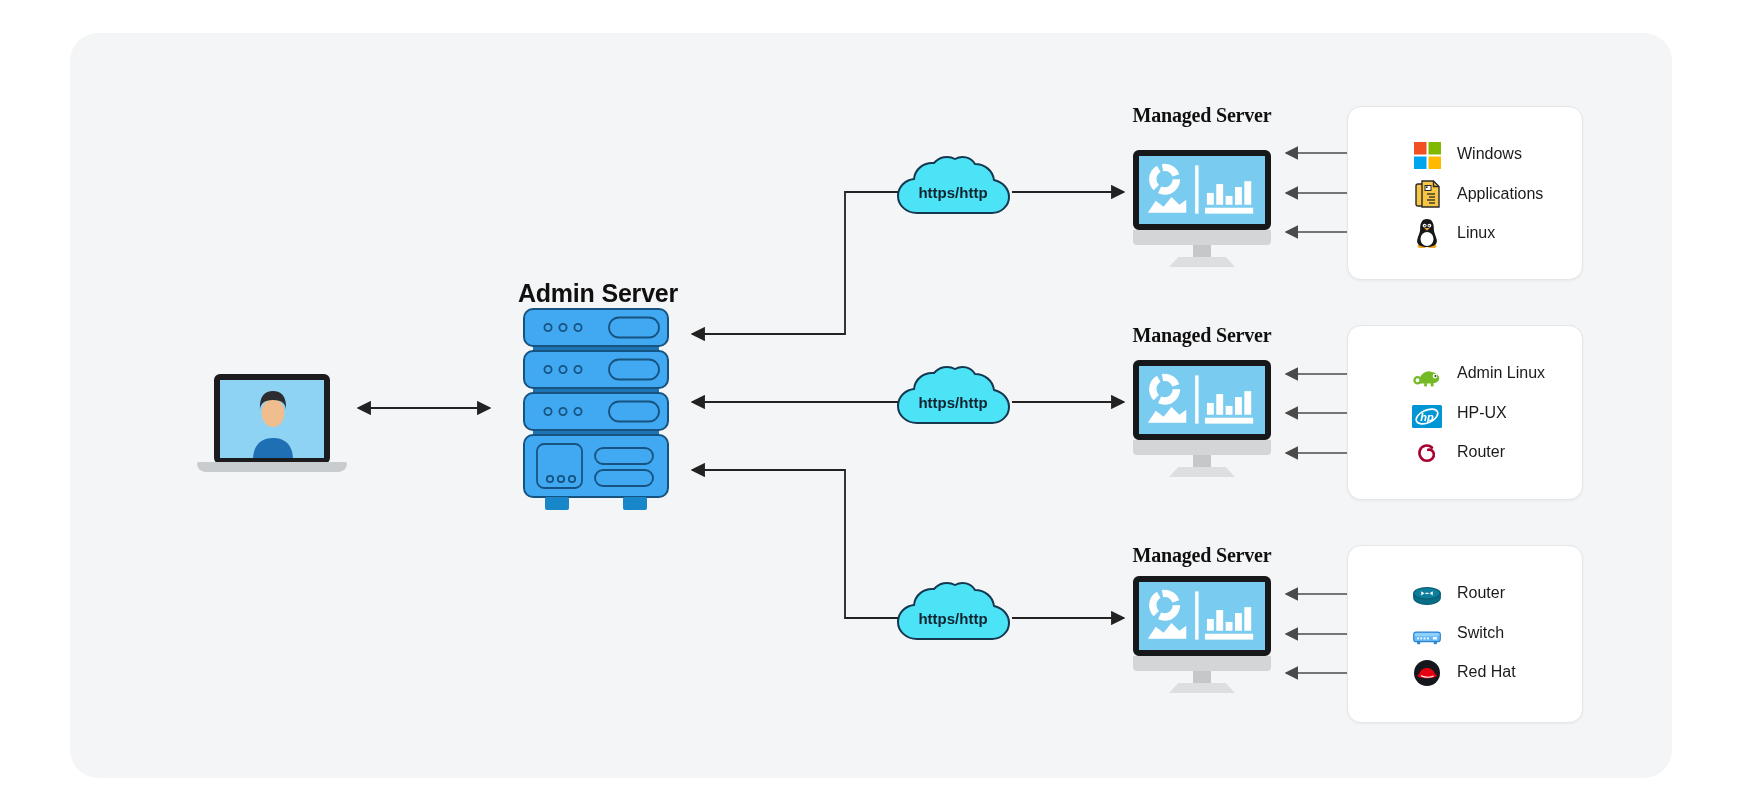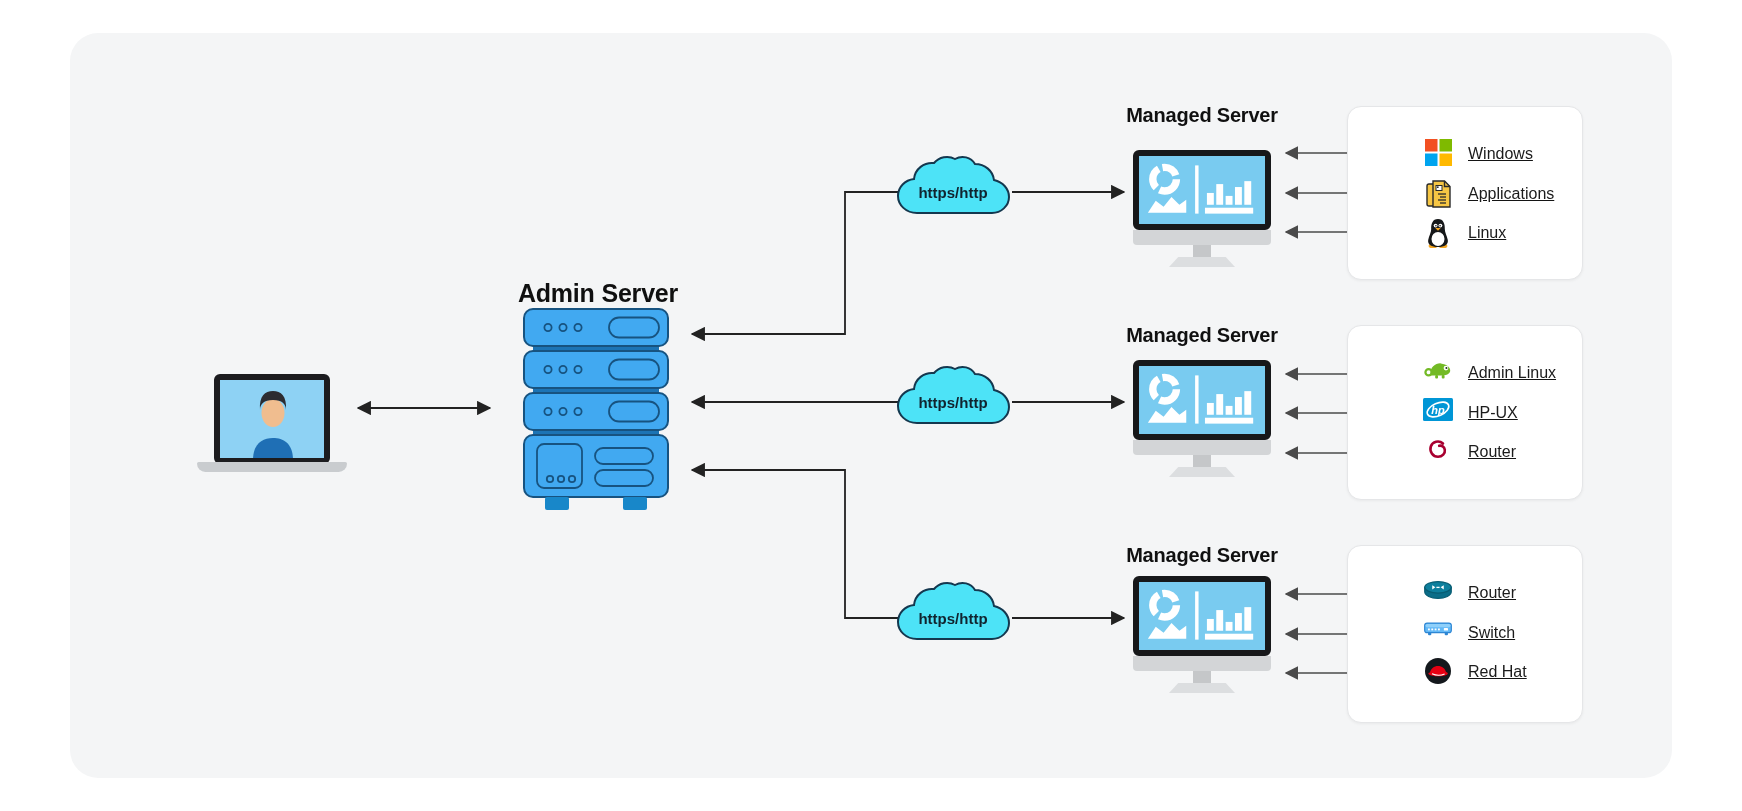--- a/index.html
+++ b/index.html
@@ -4,21 +4,21 @@
 <style>
   html,body{margin:0;padding:0;background:#ffffff;}
   body{font-family:"Liberation Sans","DejaVu Sans",sans-serif;color:#141414;}
   #stage{position:relative;width:1742px;height:811px;background:#ffffff;overflow:hidden;}
   .abs{position:absolute;}
   #panel{left:70px;top:33px;width:1602px;height:745px;background:#f4f5f6;border-radius:28px;}
   
   .node-title{font-weight:700;color:#101010;text-align:center;letter-spacing:-0.2px;}
   #awc-label{left:168px;top:298px;width:210px;font-size:25px;line-height:29px;}
   #as-label{left:488px;top:279px;width:220px;font-size:25px;}
-  .managed-label{width:220px;font-size:20px;}
+  .managed-label{width:220px;font-size:20px;font-family:Liberation Serif, serif;}
   #ms-label-1{left:1092px;top:104px;}
   #ms-label-2{left:1092px;top:324px;}
   #ms-label-3{left:1092px;top:544px;}
   
   #laptop-screen{left:214px;top:374px;width:116px;height:90px;background:#8ed2f4;border:6px solid #1c1c1f;border-radius:6px;box-sizing:border-box;overflow:hidden;}
   #laptop-base{left:197px;top:462px;width:150px;height:10px;background:#c9cccf;border-radius:2px 2px 10px 10px;}
   
   #server-box{left:523px;top:308px;width:146px;height:206px;}
   
   .monitor-screen{width:138px;height:80px;background:#79cbf0;border:6px solid #17181a;border-radius:6px;box-sizing:border-box;overflow:hidden;}
@@ -27,22 +27,22 @@
   .monitor-base{width:66px;height:10px;background:#dcdee0;margin:0 auto;clip-path:polygon(14% 0,86% 0,100% 100%,0 100%);}
   .monitor{width:138px;}
   #monitor-1{left:1133px;top:150px;}
   #monitor-2{left:1133px;top:360px;}
   #monitor-3{left:1133px;top:576px;}
   
   .os-card{left:1347px;width:234px;background:#ffffff;border:1px solid #e5e6e8;border-radius:14px;box-shadow:0 1px 3px rgba(0,0,0,0.05);}
   #card-1{top:106px;height:172px;}
   #card-2{top:325px;height:173px;}
   #card-3{top:545px;height:176px;}
-  .os-item{position:absolute;left:75px;display:flex;align-items:center;gap:15px;height:30px;text-decoration:underline;}
-  .os-item .ic{width:30px;height:30px;display:flex;align-items:flex-start;justify-content:center;}
+  .os-item{position:absolute;left:64px;display:flex;align-items:center;gap:15px;height:30px;}
+  .os-item .ic{width:30px;height:30px;display:flex;align-items:flex-end;justify-content:center;}
   .os-item .lbl{font-size:16px;color:#1b1b1b;white-space:nowrap;}
   .r1{top:32px;} .r2{top:72px;} .r3{top:111px;}
   svg{display:block;}
   #wires{left:0;top:0;}
 </style>
 </head>
 <body>
 
 <div id="stage">
   <div id="panel" class="abs"></div>

